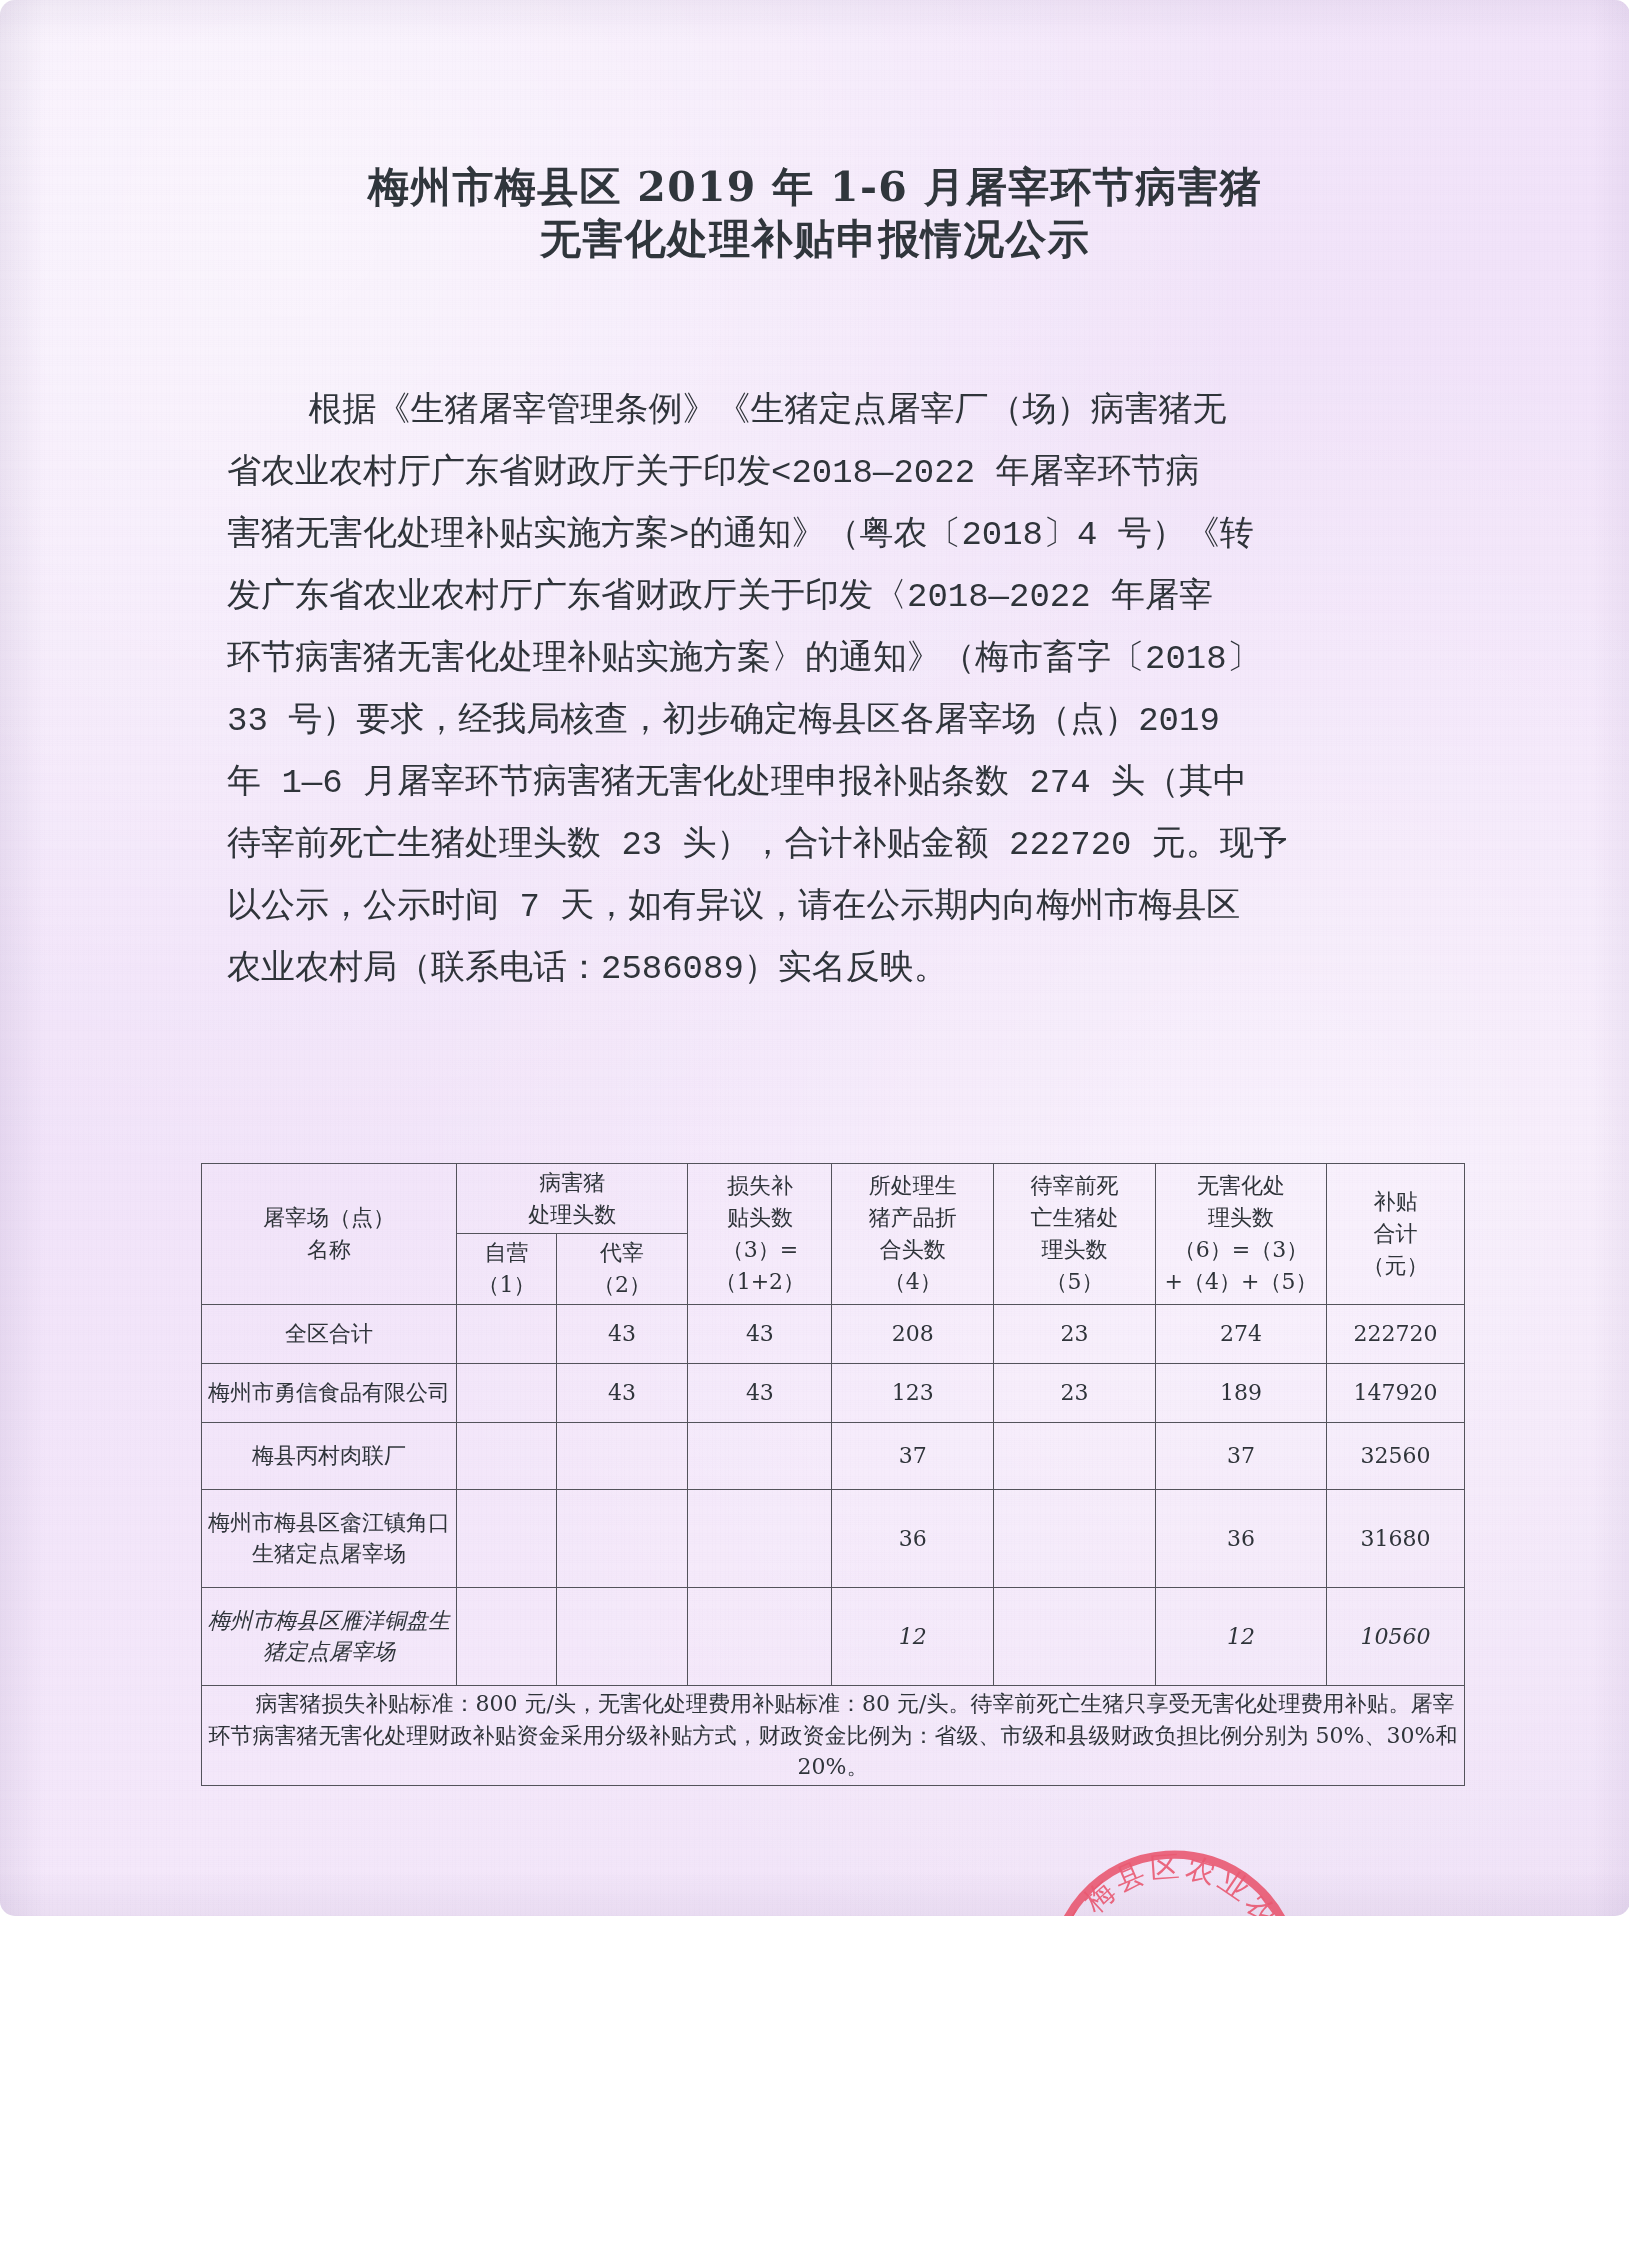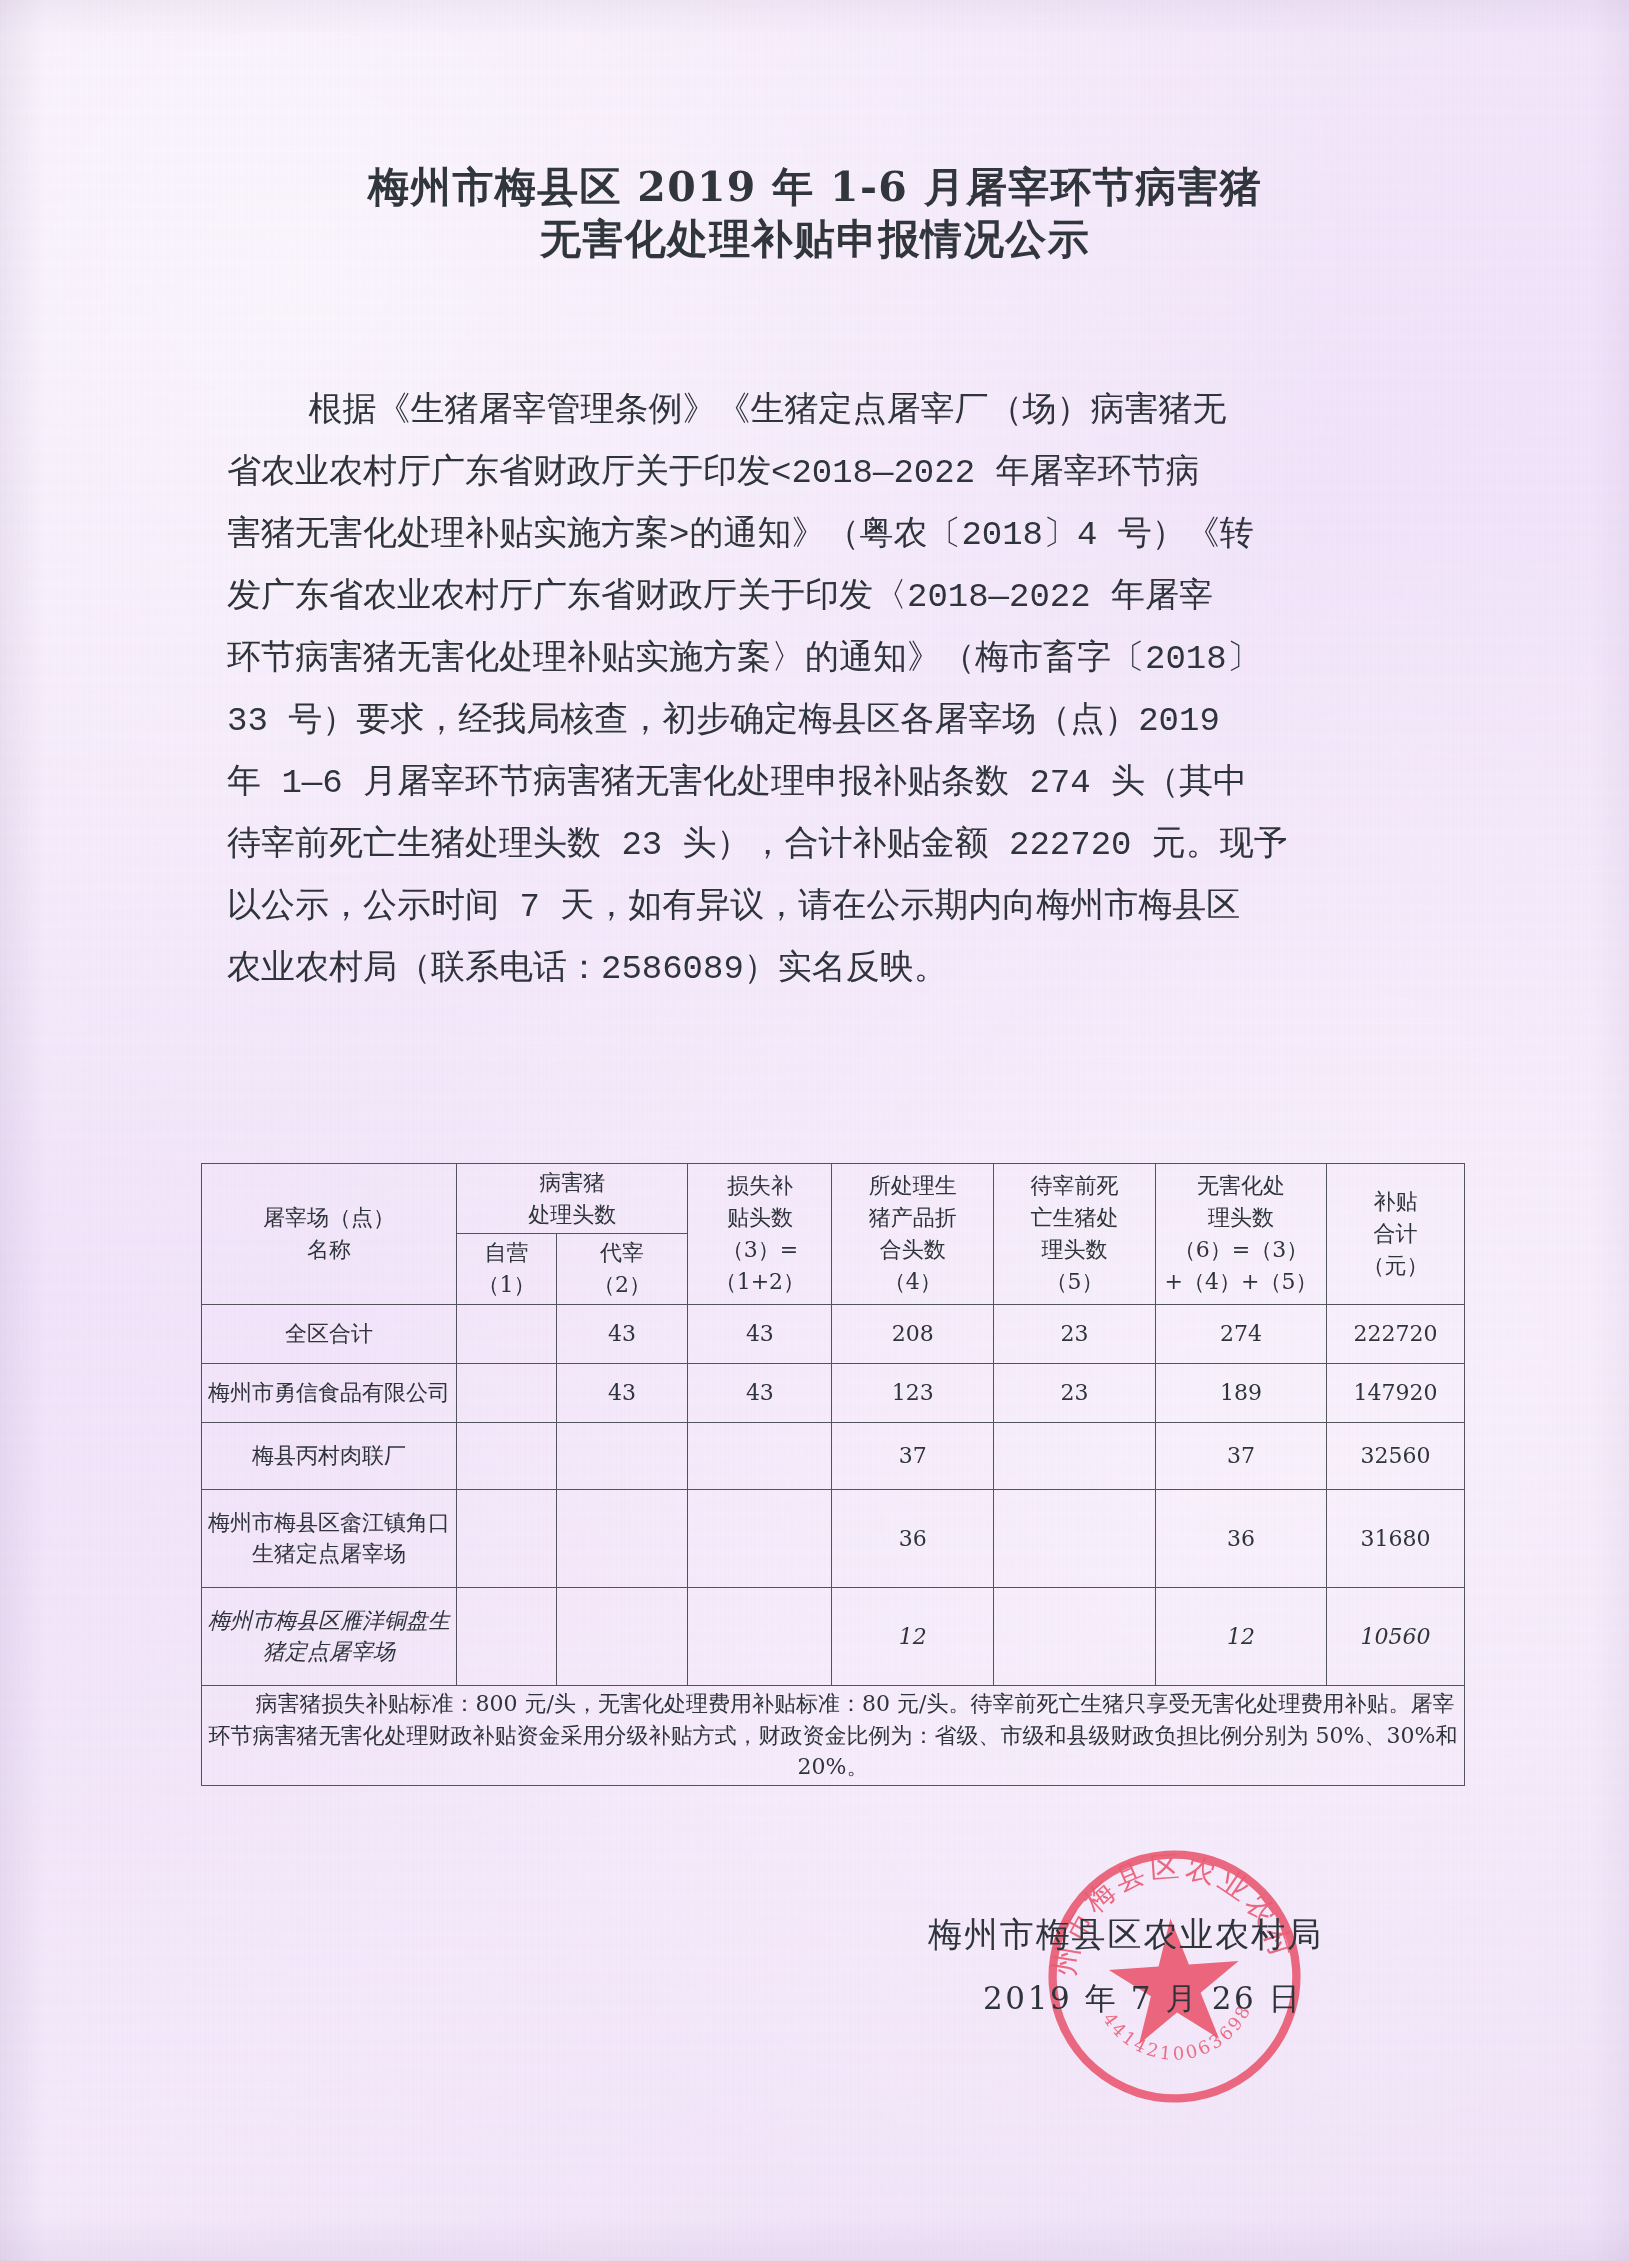--- a/index.html
+++ b/index.html
@@ -6,28 +6,29 @@
     margin: 0;
     padding: 0;
     background: #ffffff;
   }
   body {
     font-family: "DejaVu Serif", "Liberation Serif", serif;
   }
   .page {
     position: relative;
     width: 1630px;
-    height: 2261px;
+    height: 1916px;
     background: #f3e6fa;
     background-image:
       radial-gradient(circle at 18% 12%, rgba(255,255,255,0.55) 0%, rgba(255,255,255,0) 45%),
       radial-gradient(circle at 78% 62%, rgba(255,255,255,0.40) 0%, rgba(255,255,255,0) 50%),
       linear-gradient(152deg, #f6ecfb 0%, #f1e3f9 38%, #f4e8fa 70%, #efe1f7 100%);
     overflow: hidden;
     box-sizing: border-box;
+    border-radius: 15px;
   }
   .paper-grain {
     position: absolute;
     inset: 0;
     pointer-events: none;
     opacity: .5;
     background-image:
       repeating-linear-gradient(0deg, rgba(170,150,190,0.045) 0px, rgba(170,150,190,0.045) 0.6px, rgba(255,255,255,0) 0.6px, rgba(255,255,255,0) 1.9px),
       repeating-linear-gradient(90deg, rgba(170,150,190,0.04) 0px, rgba(170,150,190,0.04) 0.6px, rgba(255,255,255,0) 0.6px, rgba(255,255,255,0) 2.6px);
   }

